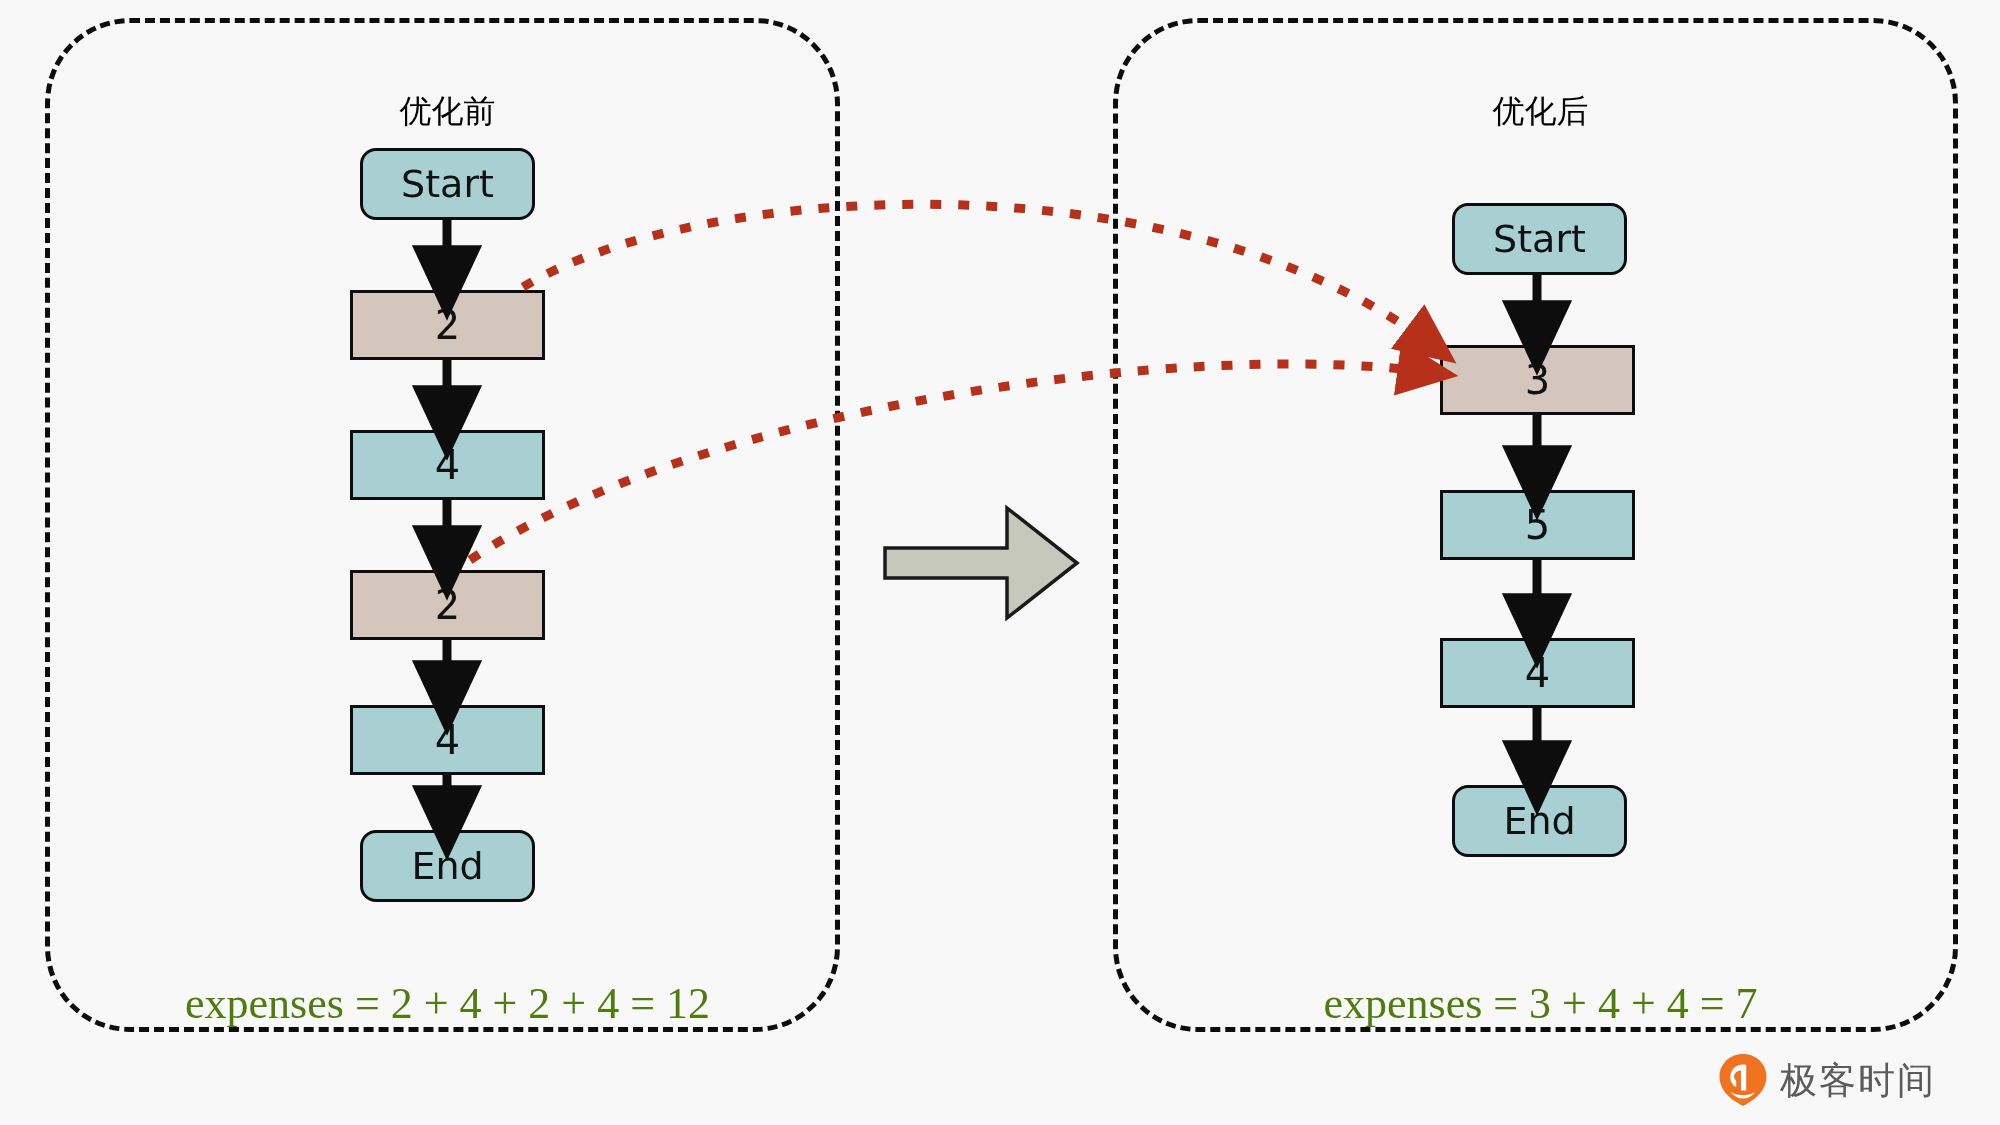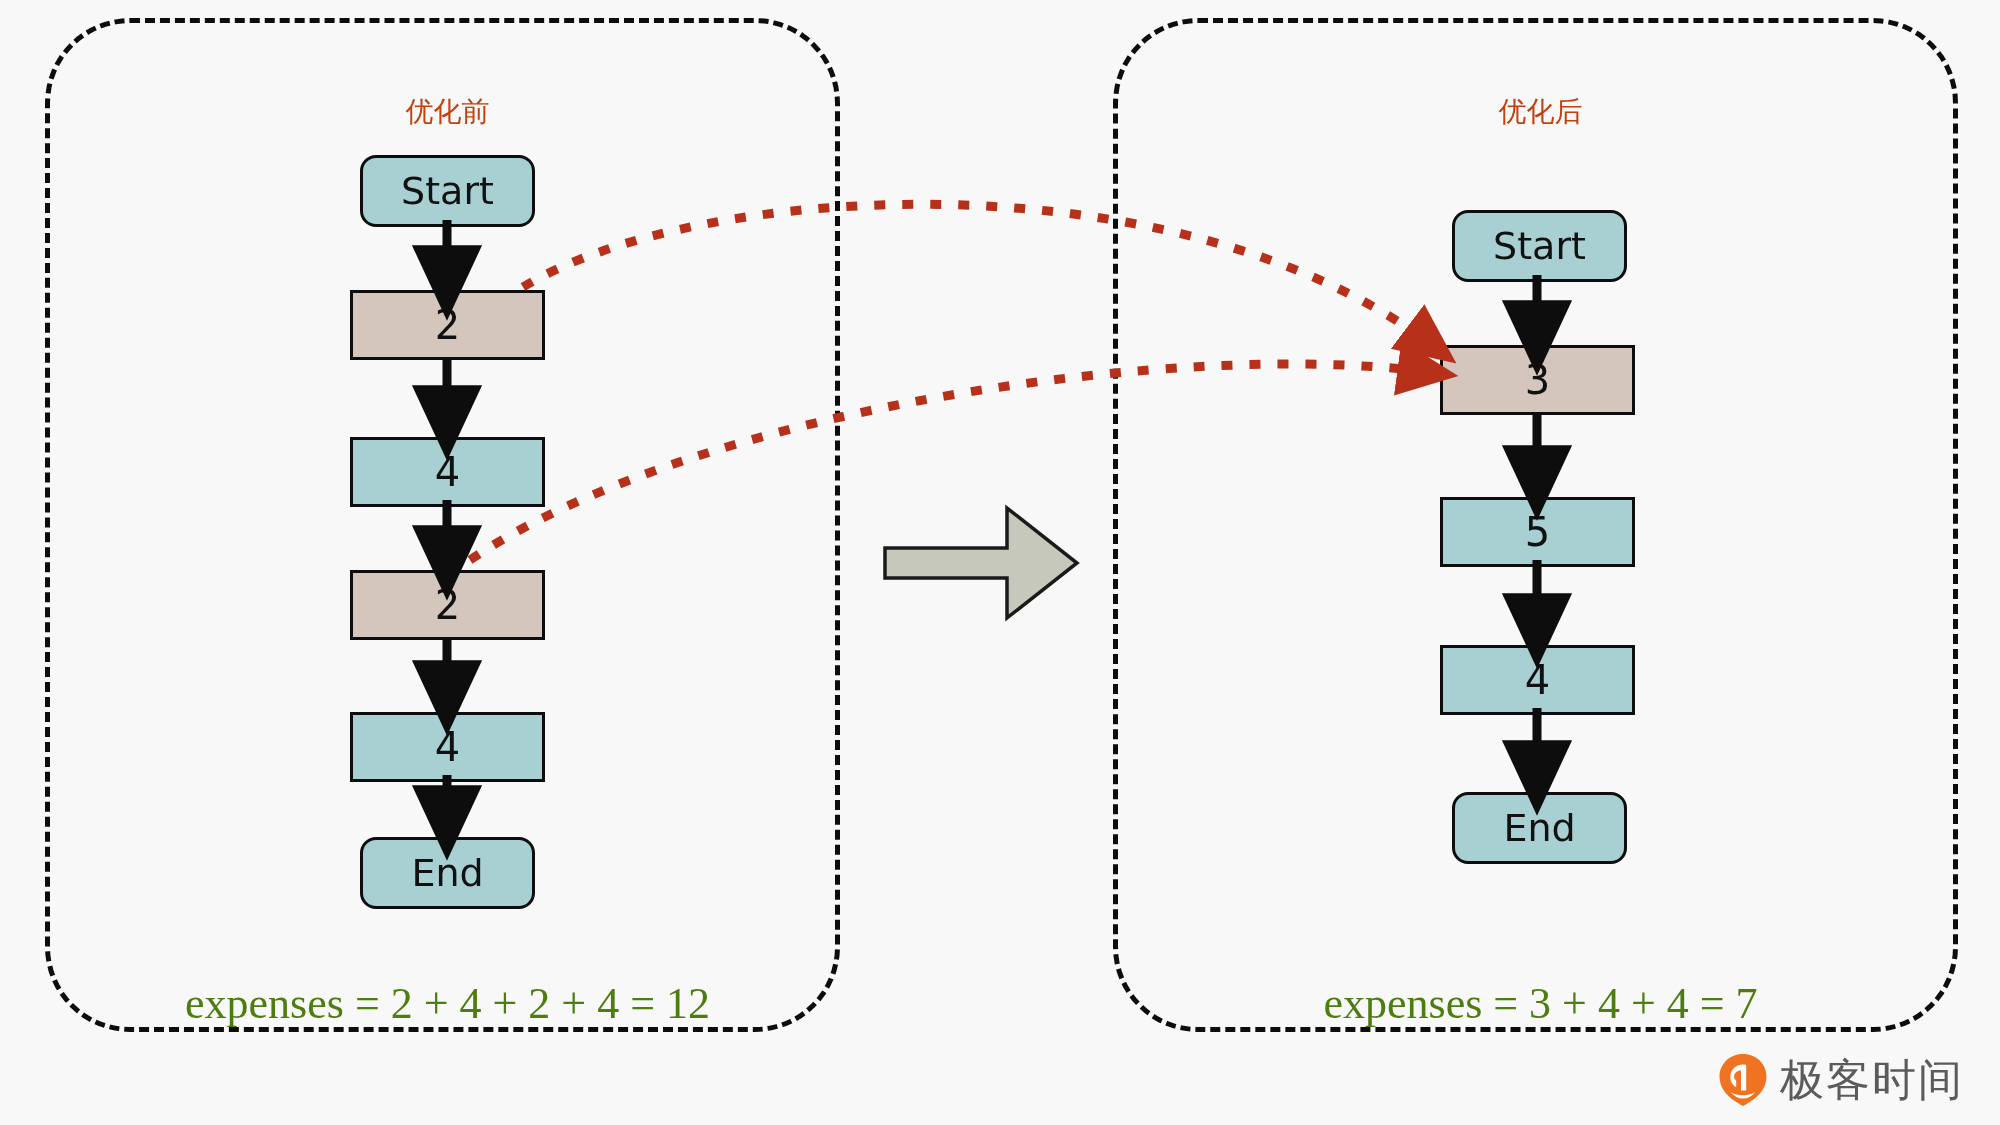--- a/index.html
+++ b/index.html
@@ -14,25 +14,25 @@
     border-radius:85px;
     box-sizing:border-box;
     background:transparent;
   }
   #panel-before{left:45px;  top:18px; width:795px; height:1014px;}
   #panel-after { left:1113px;top:18px; width:845px; height:1014px;}
 
   .panel-title{
     position:absolute;
     text-align:center;
-    font-size:28px;
-    color:#c2410c;
+    font-size:32px;
+    color:#000000;
     line-height:1;
     white-space:nowrap;
-    font-family:Liberation Sans, sans-serif;
+    font-family:Liberation Mono, monospace;
   }
   #title-before{left:0;top:75px;width:795px;}
   #title-after {left:0;top:75px;width:845px;}
 
   .expenses{
     position:absolute;
     text-align:center;
     font-size:44px;
     color:#4d7c0f;
     white-space:nowrap;
@@ -44,34 +44,34 @@
   
   .node{
     position:absolute;
     box-sizing:border-box;
     border:3px solid #0d0d0d;
     display:flex;align-items:center;justify-content:center;
     color:#111;
     font-family:"DejaVu Sans","Liberation Sans",sans-serif;
   }
   .node.terminal{border-radius:16px;}
-  .node.teal{background:#a8cfd2;margin-top:7px;}
+  .node.teal{background:#a8cfd2;}
   .node.tan {background:#d4c6bd;}
   .node.label{font-size:38px;}
   .node.num  {font-size:40px;}
 
   
   #overlay{position:absolute;left:0;top:0;width:2000px;height:1125px;
            pointer-events:none;}
 
   
   #watermark{position:absolute;left:1718px;top:1053px;
              display:flex;align-items:center;gap:12px;}
   #wm-mark{width:50px;height:54px;position:relative;}
-  #wm-text{font-size:44px;color:#5b5b5b;line-height:1;
+  #wm-text{font-size:37px;color:#5b5b5b;line-height:1;
            font-family:"DejaVu Sans","Liberation Sans",sans-serif;
            letter-spacing:2px;text-align:right;}
 </style>
 </head>
 <body>
 
 <div id="stage">
 
   <div class="panel" id="panel-before">
     <div class="panel-title" id="title-before">优化前</div>

